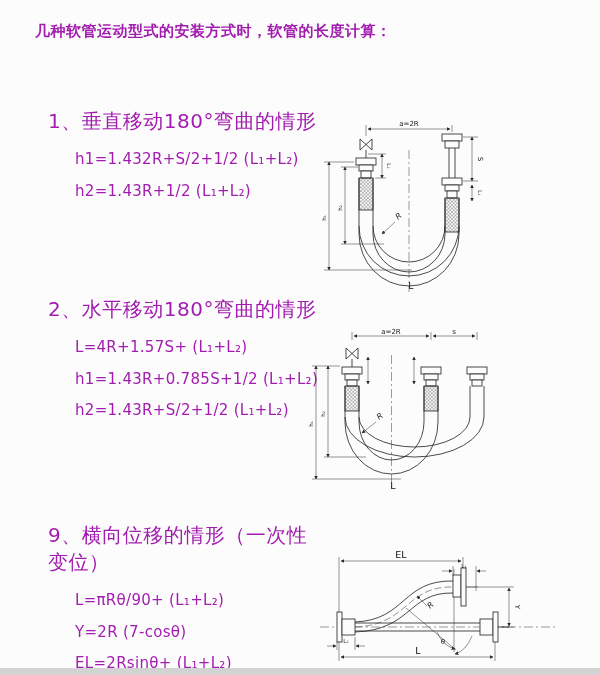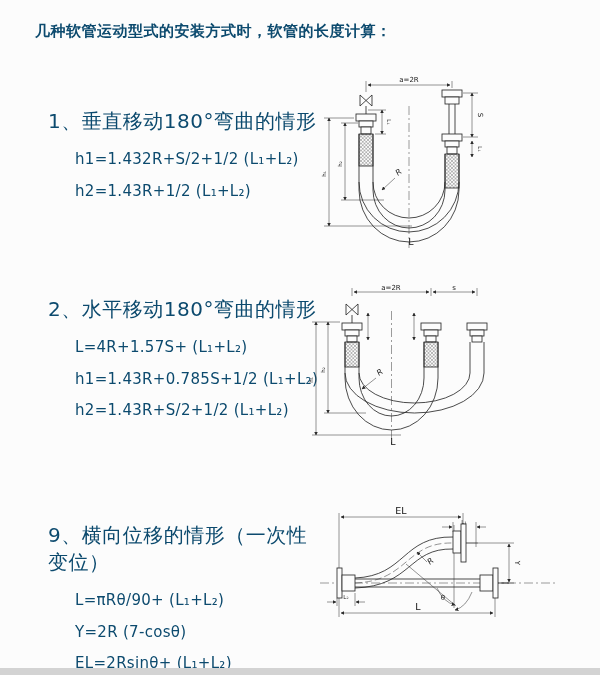--- a/index.html
+++ b/index.html
@@ -1,26 +1,26 @@
 <!DOCTYPE html>
 <html><head>
 <meta charset="utf-8">
 <style>
   html,body{margin:0;padding:0;background:#e9e9e9;}
   .page{
     position:relative;width:600px;height:675px;background:#fcfcfc;
-    font-family:"DejaVu Sans","Liberation Sans",sans-serif;color:#0c4a6e;
+    font-family:"DejaVu Sans","Liberation Sans",sans-serif;color:#a21caf;
     overflow:hidden;margin:0 auto;
   }
   .title{position:absolute;left:35px;top:22px;font-size:15px;font-weight:700;letter-spacing:.5px;}
   .section{position:absolute;left:48px;width:270px;}
   .sec1{top:108px;} .sec2{top:296px;} .sec3{top:522px;}
   .section-heading{font-size:20px;font-weight:400;letter-spacing:.5px;margin:0 0 9px 0;}
   .formula{font-size:15px;line-height:31.5px;margin-left:27px;white-space:nowrap;letter-spacing:.3px;}
-  .diagram{position:absolute;}
+  .diagram{position:absolute;margin-top:44px;}
   #d1{left:312px;top:70px;} #d2{left:306px;top:283px;} #d3{left:306px;top:500px;text-align:right;}
   svg{display:block;}
   .ink{stroke:#2b2b2b;stroke-width:.85;fill:none;}
   .thin{stroke:#3a3a3a;stroke-width:.55;fill:none;}
   .dash{stroke:#3a3a3a;stroke-width:.5;fill:none;stroke-dasharray:9 3 2 3;}
   .fit{stroke:#2b2b2b;stroke-width:.85;fill:#fcfcfc;}
   .dimtext{font-size:7px;fill:#222;}
   .dimsmall{font-size:5.5px;fill:#222;}
   .biglabel{font-size:9.5px;fill:#111;}
   .rlabel{font-size:8px;font-style:italic;fill:#222;}

